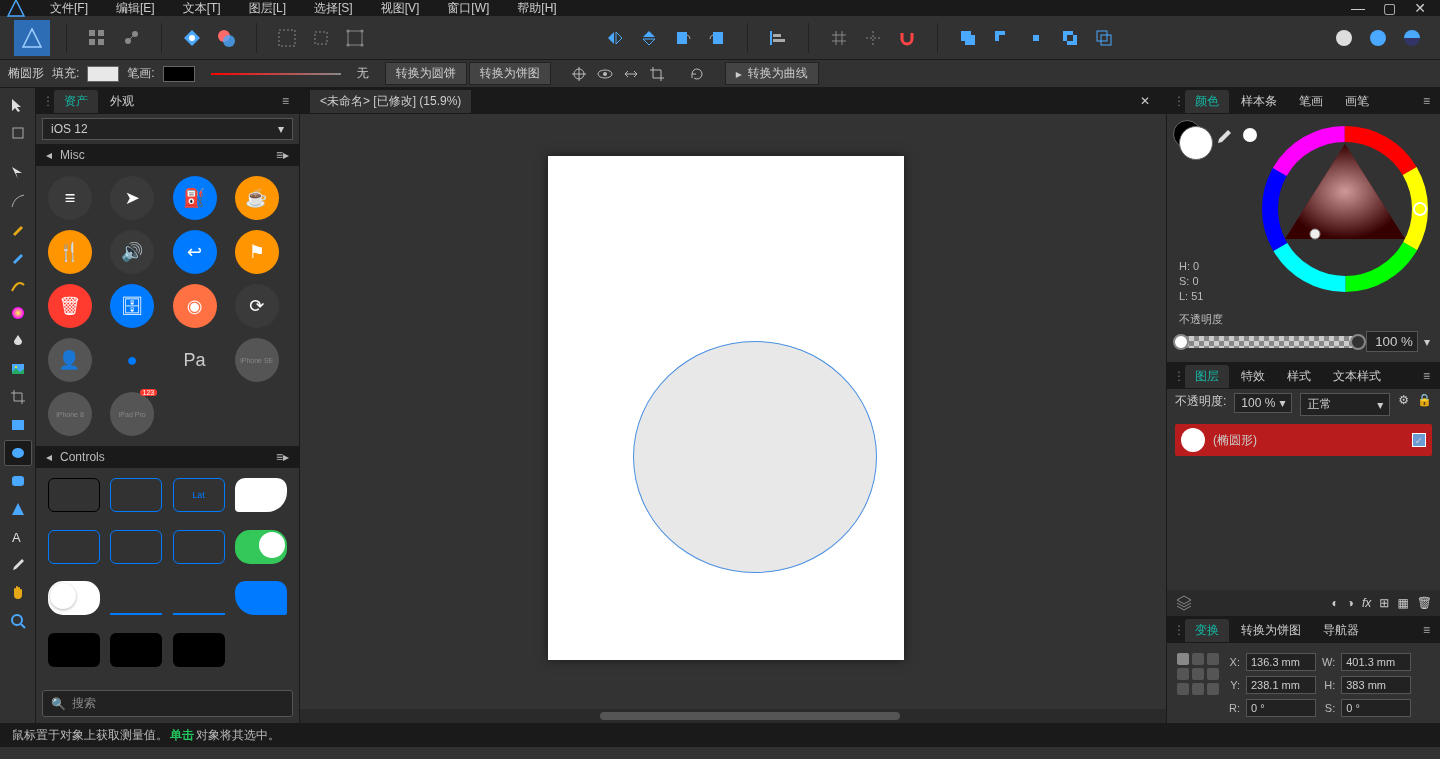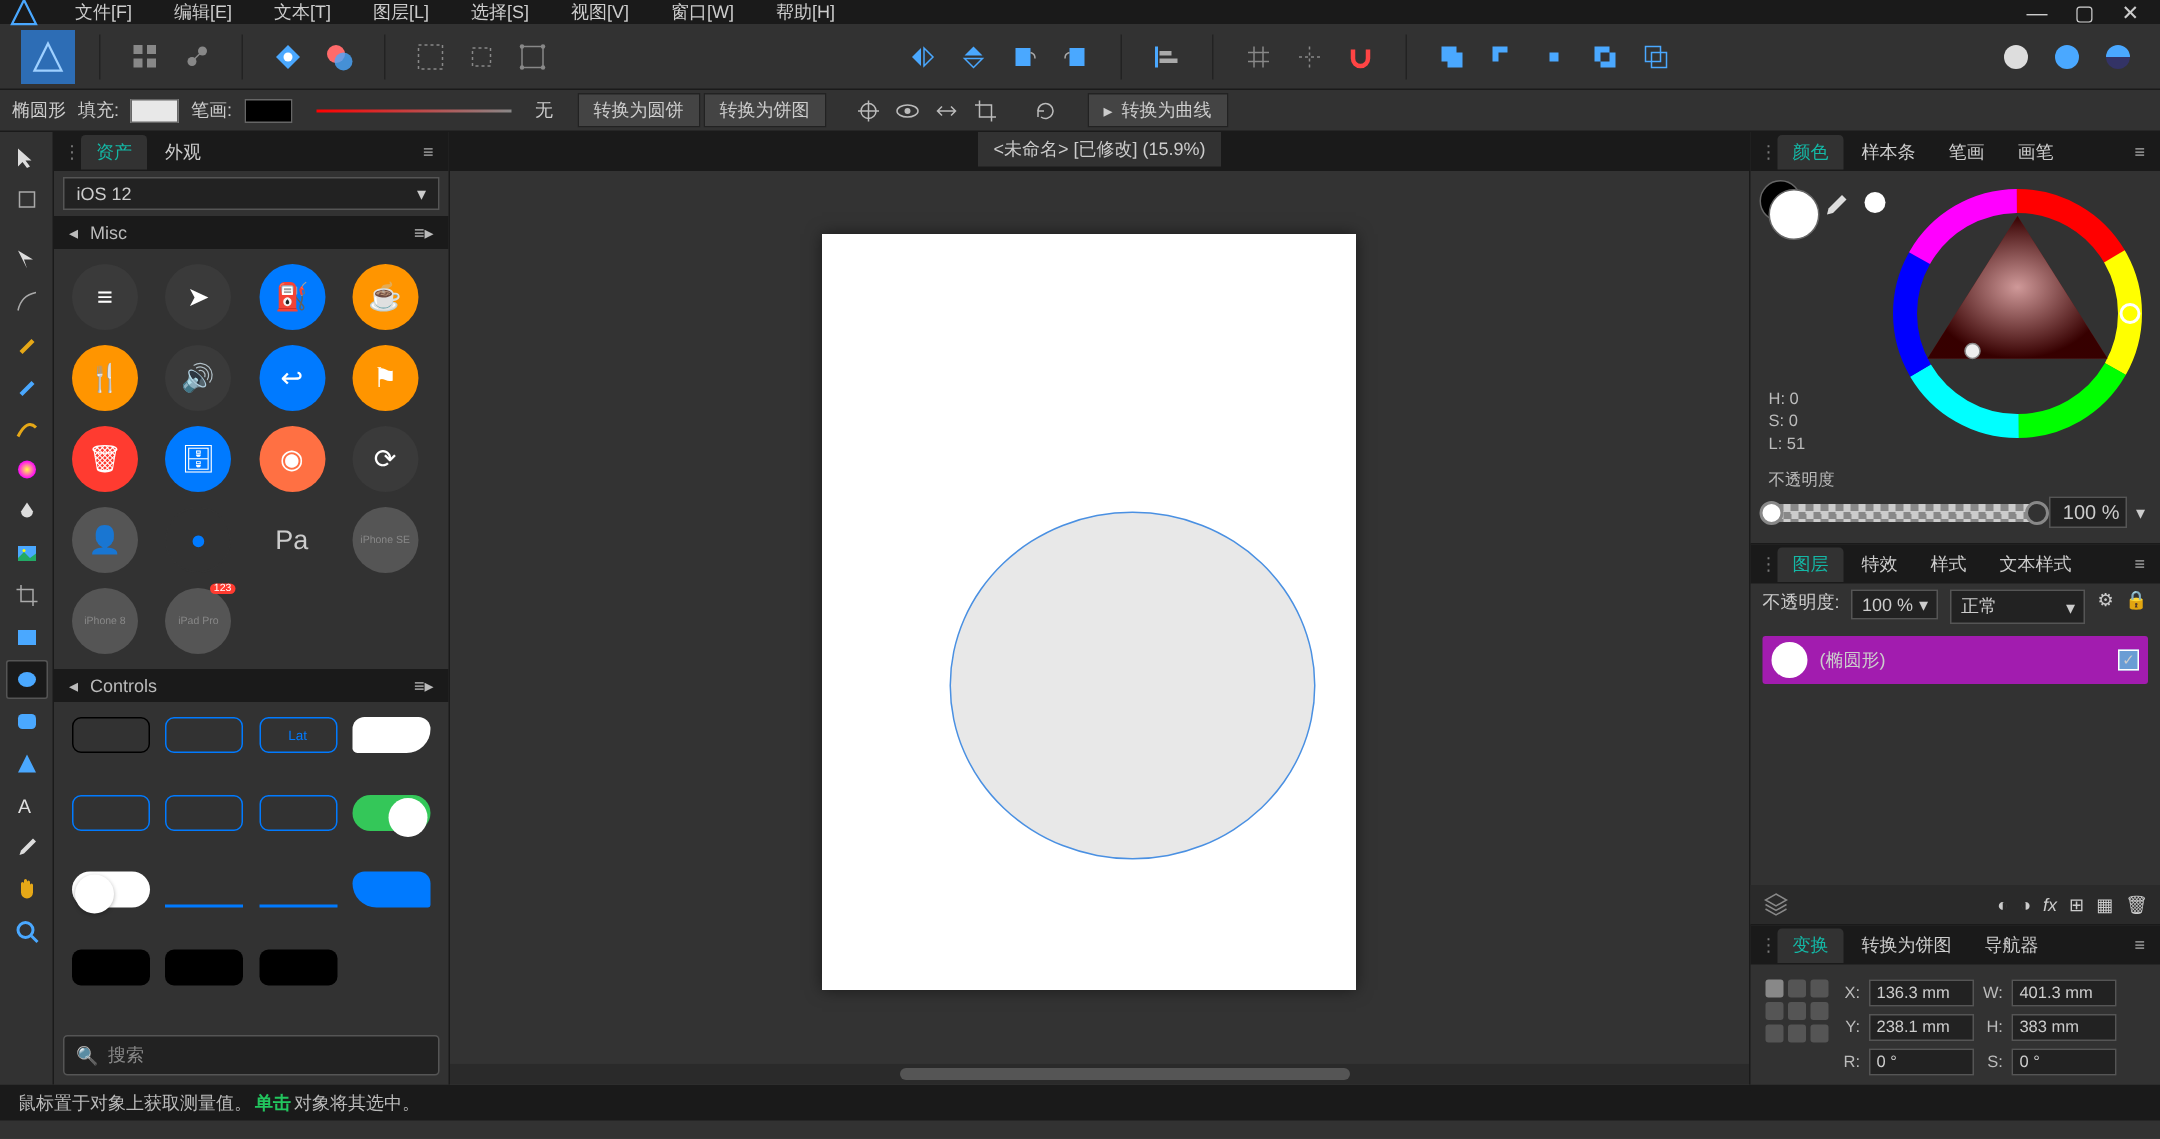--- a/index.html
+++ b/index.html
@@ -43,30 +43,30 @@
 .cat-header { background:#1a1a1a; padding:4px 10px; color:#bbb; display:flex; align-items:center; gap:8px; font-size:12px; position:relative;}
 .cat-header .menu-trigger{ margin-left:auto;}
 .asset-grid { display:grid; grid-template-columns: repeat(4, 1fr); gap: 10px; padding: 10px 12px; }
 .asset-item { width: 44px; height: 44px; border-radius: 22px; display:flex; align-items:center; justify-content:center; font-size:18px; color:#fff;}
 .asset-item.orange{background:#ff9500;}
 .asset-item.blue{background:#007aff;}
 .asset-item.gray{background:#3a3a3a;}
 .asset-item.darkgray{background:#555;}
 .asset-item.red{background:#ff3b30;}
 .controls-grid{display:grid;grid-template-columns:repeat(4,1fr);gap:10px;padding:10px 12px;overflow-y:auto;}
-.ctrl-item{width:52px;height:24px;border:1px solid #007aff;border-radius:6px;background:transparent;}
+.ctrl-item{width:52px;height:34px;border:1px solid #007aff;border-radius:6px;background:transparent;}
 .ctrl-item.white{background:#fff;border:none;}
 .ctrl-item.toggle{background:#34c759;border:none;border-radius:15px;position:relative;}
 .ctrl-item.toggle::after{content:'';position:absolute;right:2px;top:2px;width:26px;height:26px;background:#fff;border-radius:50%;}
 .ctrl-item.slider{border:none;border-bottom:2px solid #007aff;border-radius:0;}
 .search-bar { margin: 6px; background:#222; border:1px solid #555; border-radius:3px; padding:4px 8px; display:flex; align-items:center; gap:6px; color:#888;}
 
 
 .canvas-area { flex:1; background:#3a3a3a; display:flex; flex-direction:column; position:relative;}
-.doc-tabs { height: 26px; background:#1a1a1a; display:flex; align-items:center; padding:0 10px;flex-direction:column;}
+.doc-tabs { height: 26px; background:#1a1a1a; display:flex; align-items:center; padding:0 10px;}
 .doc-tabs .doc-tab { padding:3px 10px; background:#323232; font-size:12px;}
 .doc-tabs .close-doc { margin-left:auto; padding:0 6px;}
 .canvas { flex:1; position:relative; overflow:hidden; background:#333;}
 .page { position:absolute; left:248px; top:42px; width:356px; height:504px; background:#fff; box-shadow:0 0 10px rgba(0,0,0,0.5);}
 .ellipse { position:absolute; left:85px; top:185px; width:244px; height:232px; border:1px solid #4a90e2; border-radius:50%; background:#e8e8e8;}
 .hscroll { height:14px; background:#2a2a2a; display:flex; align-items:center;}
 .hscroll .thumb{margin-left:300px;width:300px;height:8px;background:#555;border-radius:4px;}
 
 
 .right-panel { width: 274px; background:#323232; border-left:1px solid #1a1a1a; display:flex; flex-direction:column;}
@@ -83,21 +83,21 @@
 .opacity-row .lbl{font-size:11px;color:#bbb;}
 .opacity-slider{display:flex;align-items:center;gap:6px;margin-top:4px;}
 .opacity-slider .track{flex:1;height:12px;background:repeating-conic-gradient(#888 0 25%,#ccc 0 50%) 0 0/10px 10px;border-radius:6px;position:relative;}
 .opacity-slider .handle{position:absolute;right:-6px;top:-2px;width:16px;height:16px;border-radius:50%;border:2px solid #888;background:#323232;}
 .opacity-slider .start-handle{position:absolute;left:-6px;top:-2px;width:16px;height:16px;border-radius:50%;border:2px solid #888;background:#fff;}
 .opacity-input{width:52px;background:#222;border:1px solid #555;color:#ccc;padding:2px 4px;text-align:right;}
 
 .layers-head { display:flex; align-items:flex-start; gap:8px; padding:4px 8px;}
 .layers-head .dd{background:#222;border:1px solid #555;padding:2px 6px;display:flex;align-items:center;gap:4px;}
 .layers-head .wide{flex:1;}
-.layer-row { background:#a21caf; margin:4px 8px; padding:4px 6px; display:flex; align-items:center; gap:8px; border-radius:2px;}
+.layer-row { background:#b91c1c; margin:4px 8px; padding:4px 6px; display:flex; align-items:center; gap:8px; border-radius:2px;}
 .layer-row .thumb{width:24px;height:24px;background:#fff;border-radius:50%;}
 .layer-row .chk{margin-left:auto;width:14px;height:14px;background:#6a9dd4;border:1px solid #fff;display:flex;align-items:center;justify-content:center;font-size:10px;}
 .layers-spacer{height:130px;}
 .layer-toolbar{background:#2a2a2a;padding:4px 8px;display:flex;gap:8px;align-items:center;}
 .layer-toolbar .rt-icons{margin-left:auto;display:flex;gap:8px;}
 
 .transform-body{padding:10px;display:flex;gap:10px;}
 .anchor-grid{display:grid;grid-template-columns:repeat(3,12px);grid-template-rows:repeat(3,12px);gap:3px;}
 .anchor-grid div{background:#555;border-radius:2px;}
 .anchor-grid div.active{background:#888;}

